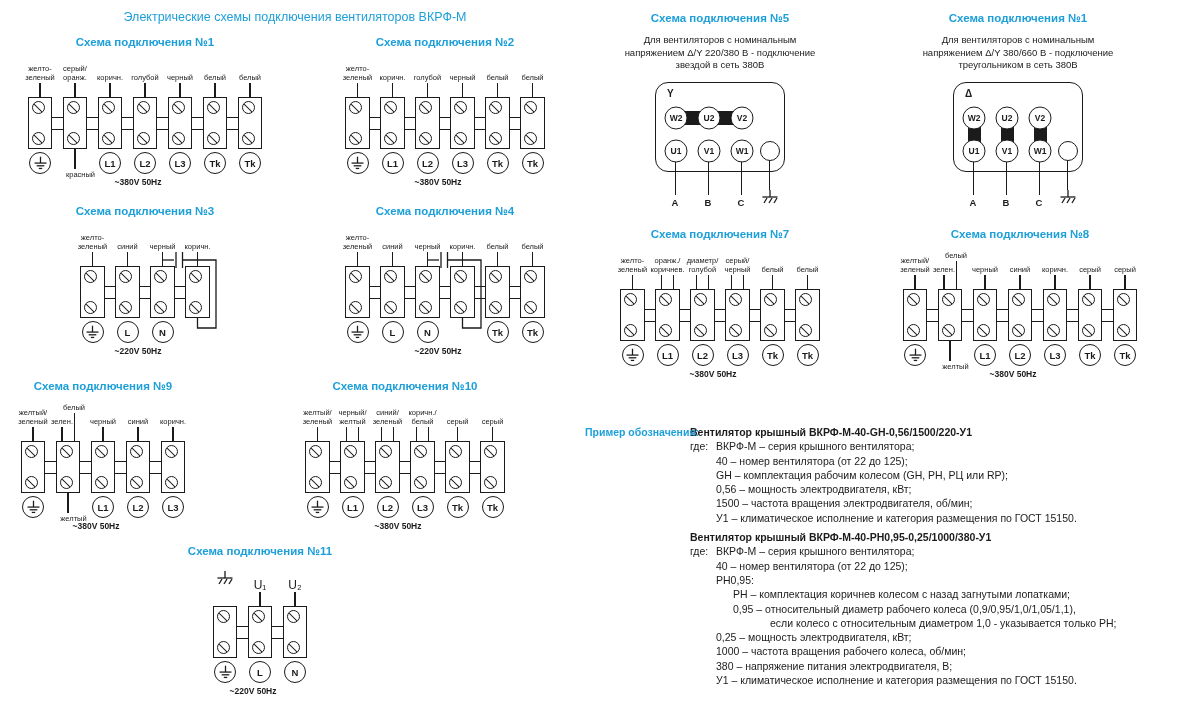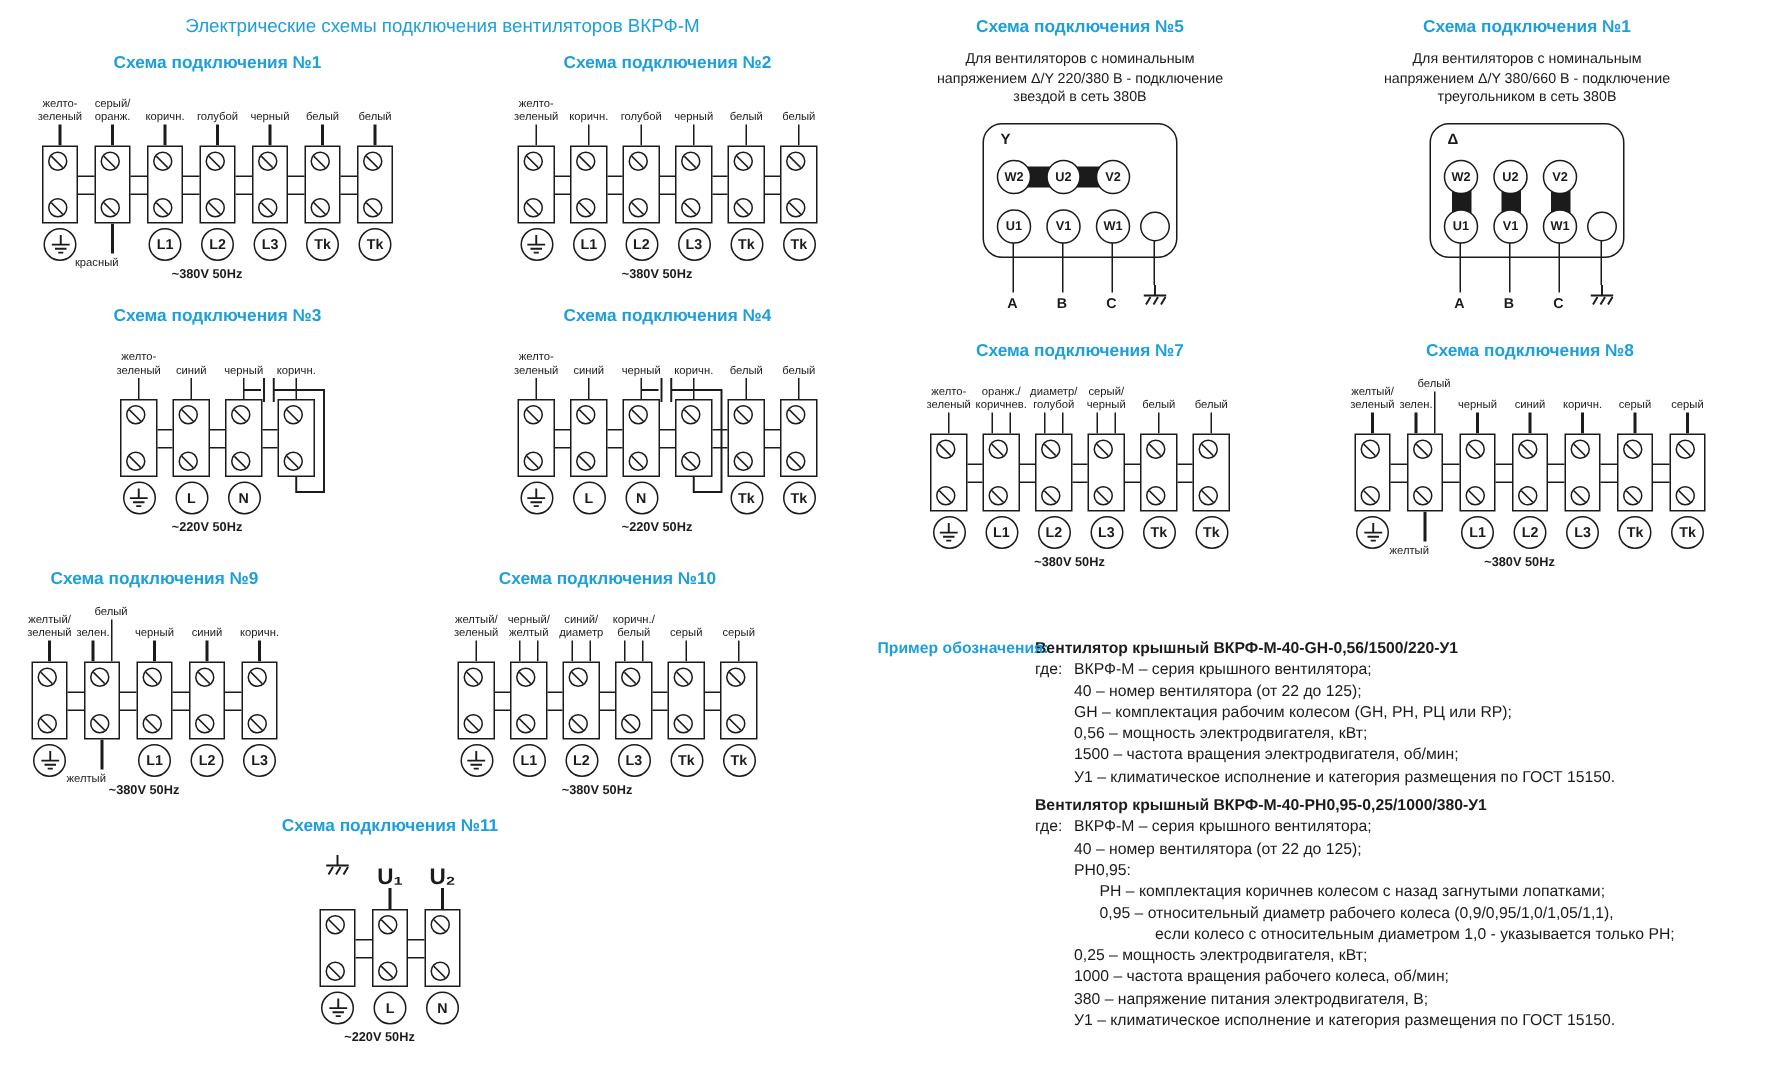--- a/index.html
+++ b/index.html
@@ -10,36 +10,36 @@
   .main-title{position:absolute;left:15px;top:10px;width:560px;text-align:center;
     font-size:12.5px;font-weight:normal;color:var(--accent);}
   .scheme{position:absolute;}
   .stitle{color:var(--accent);font-weight:bold;font-size:11.5px;text-align:center;}
   
   .tdiag{position:relative;height:140px;margin:5px auto 0;}
   .rail{position:absolute;height:1.3px;background:var(--ink);z-index:0;}
   .tunit{position:absolute;top:0;width:35px;height:140px;}
   .wlabel{position:absolute;bottom:110px;left:17.5px;transform:translateX(-50%);
     width:46px;text-align:center;font-size:7.5px;line-height:8.8px;white-space:pre-line;}
-  .wlabel.big{font-size:15px;font-weight:bold;bottom:112px;}
+  .wlabel.big{font-size:12px;font-weight:normal;bottom:112px;}
   .wlabel.raised{bottom:124px;}
   .wire{position:absolute;width:1.3px;background:var(--ink);}
   .tblock{position:absolute;top:44px;left:5.3px;width:24.4px;height:52px;
     border:1.4px solid var(--ink);background:#fff;z-index:1;}
   .screw{position:absolute;width:13px;height:13px;border:1.3px solid var(--ink);
     border-radius:50%;left:3.2px;background:#fff;overflow:hidden;}
   .screw.top{top:3px;} .screw.bot{bottom:3px;}
   .screw:after{content:'';position:absolute;left:-2px;right:-2px;top:50%;height:1.3px;
     background:var(--ink);transform:rotate(45deg);}
   .lcirc,.gcirc{position:absolute;top:99px;left:17.5px;transform:translateX(-50%);
     width:22px;height:22px;border:1.5px solid var(--ink);border-radius:50%;background:#fff;
     display:flex;align-items:center;justify-content:center;z-index:1;}
   .lcirc{font-size:9.5px;font-weight:bold;}
   .bwire{position:absolute;left:16.9px;top:96px;height:20px;width:1.3px;background:var(--ink);}
-  .blabel{position:absolute;top:117px;left:7px;transform:translateX(-50%);width:50px;
+  .blabel{position:absolute;top:117px;left:23px;transform:translateX(-50%);width:50px;
     text-align:center;font-size:7.5px;}
   .volt{position:absolute;top:124px;left:0;right:0;text-align:center;font-size:8.5px;
     font-weight:bold;transform:translateX(-7px);}
   .capsvg{position:absolute;left:0;top:0;overflow:visible;z-index:2;}
   .topearth{position:absolute;bottom:112px;left:17.5px;transform:translateX(-50%);}
   
   .mdesc{margin-top:10px;text-align:center;font-size:9.5px;line-height:12.5px;white-space:pre-line;}
   .mwrap{position:relative;width:130px;height:135px;margin:10px auto 0;}
   .mbox{position:absolute;left:0;top:0;width:130px;height:90px;border:1.8px solid var(--ink);
     border-radius:13px;background:#fff;}
@@ -694,21 +694,21 @@
           <div class="wire" style="left: 10.8px; top: 30px; height: 14px;"></div>
           <div class="wire" style="left: 23px; top: 30px; height: 14px;"></div>
           <div class="tblock">
             <div class="screw top"></div>
             <div class="screw bot"></div>
           </div>
           <div class="lcirc">L1</div>
         </div>
         <div class="tunit" style="left: 70px;">
           <div class="wlabel">синий/
-диаметр</div>
+зеленый</div>
           <div class="wire" style="left: 10.8px; top: 30px; height: 14px;"></div>
           <div class="wire" style="left: 23px; top: 30px; height: 14px;"></div>
           <div class="tblock">
             <div class="screw top"></div>
             <div class="screw bot"></div>
           </div>
           <div class="lcirc">L2</div>
         </div>
         <div class="tunit" style="left: 105px;">
           <div class="wlabel">коричн./

